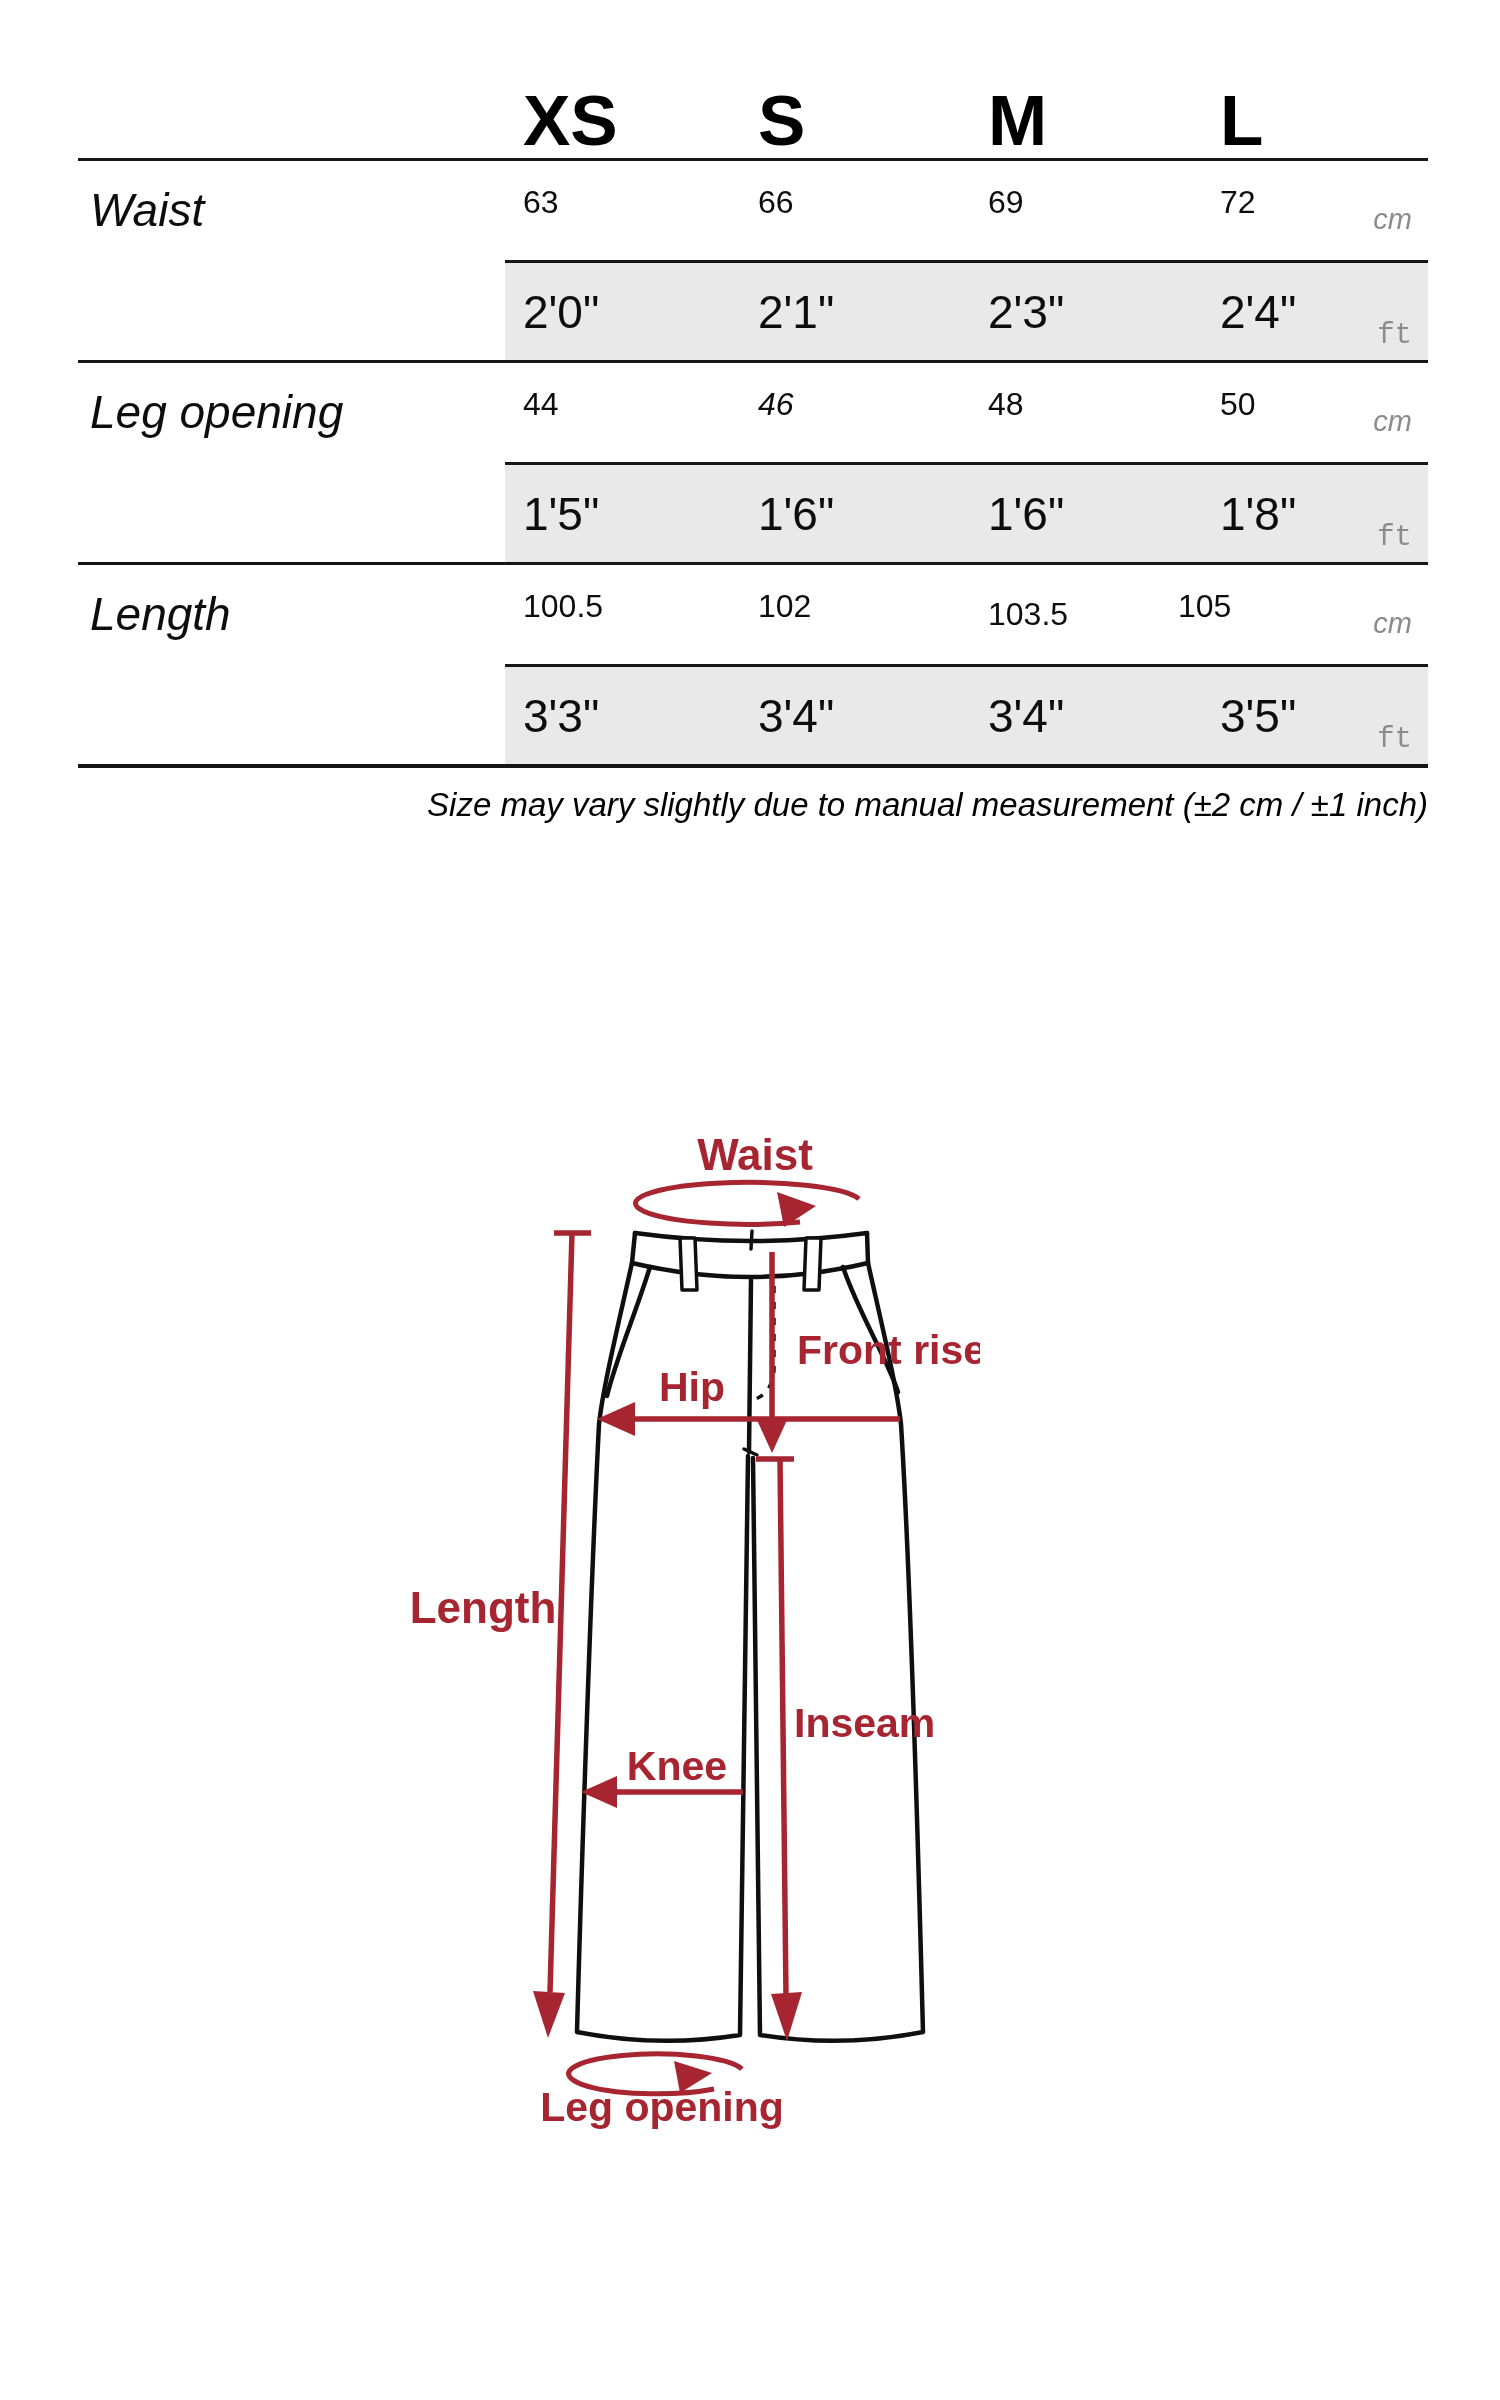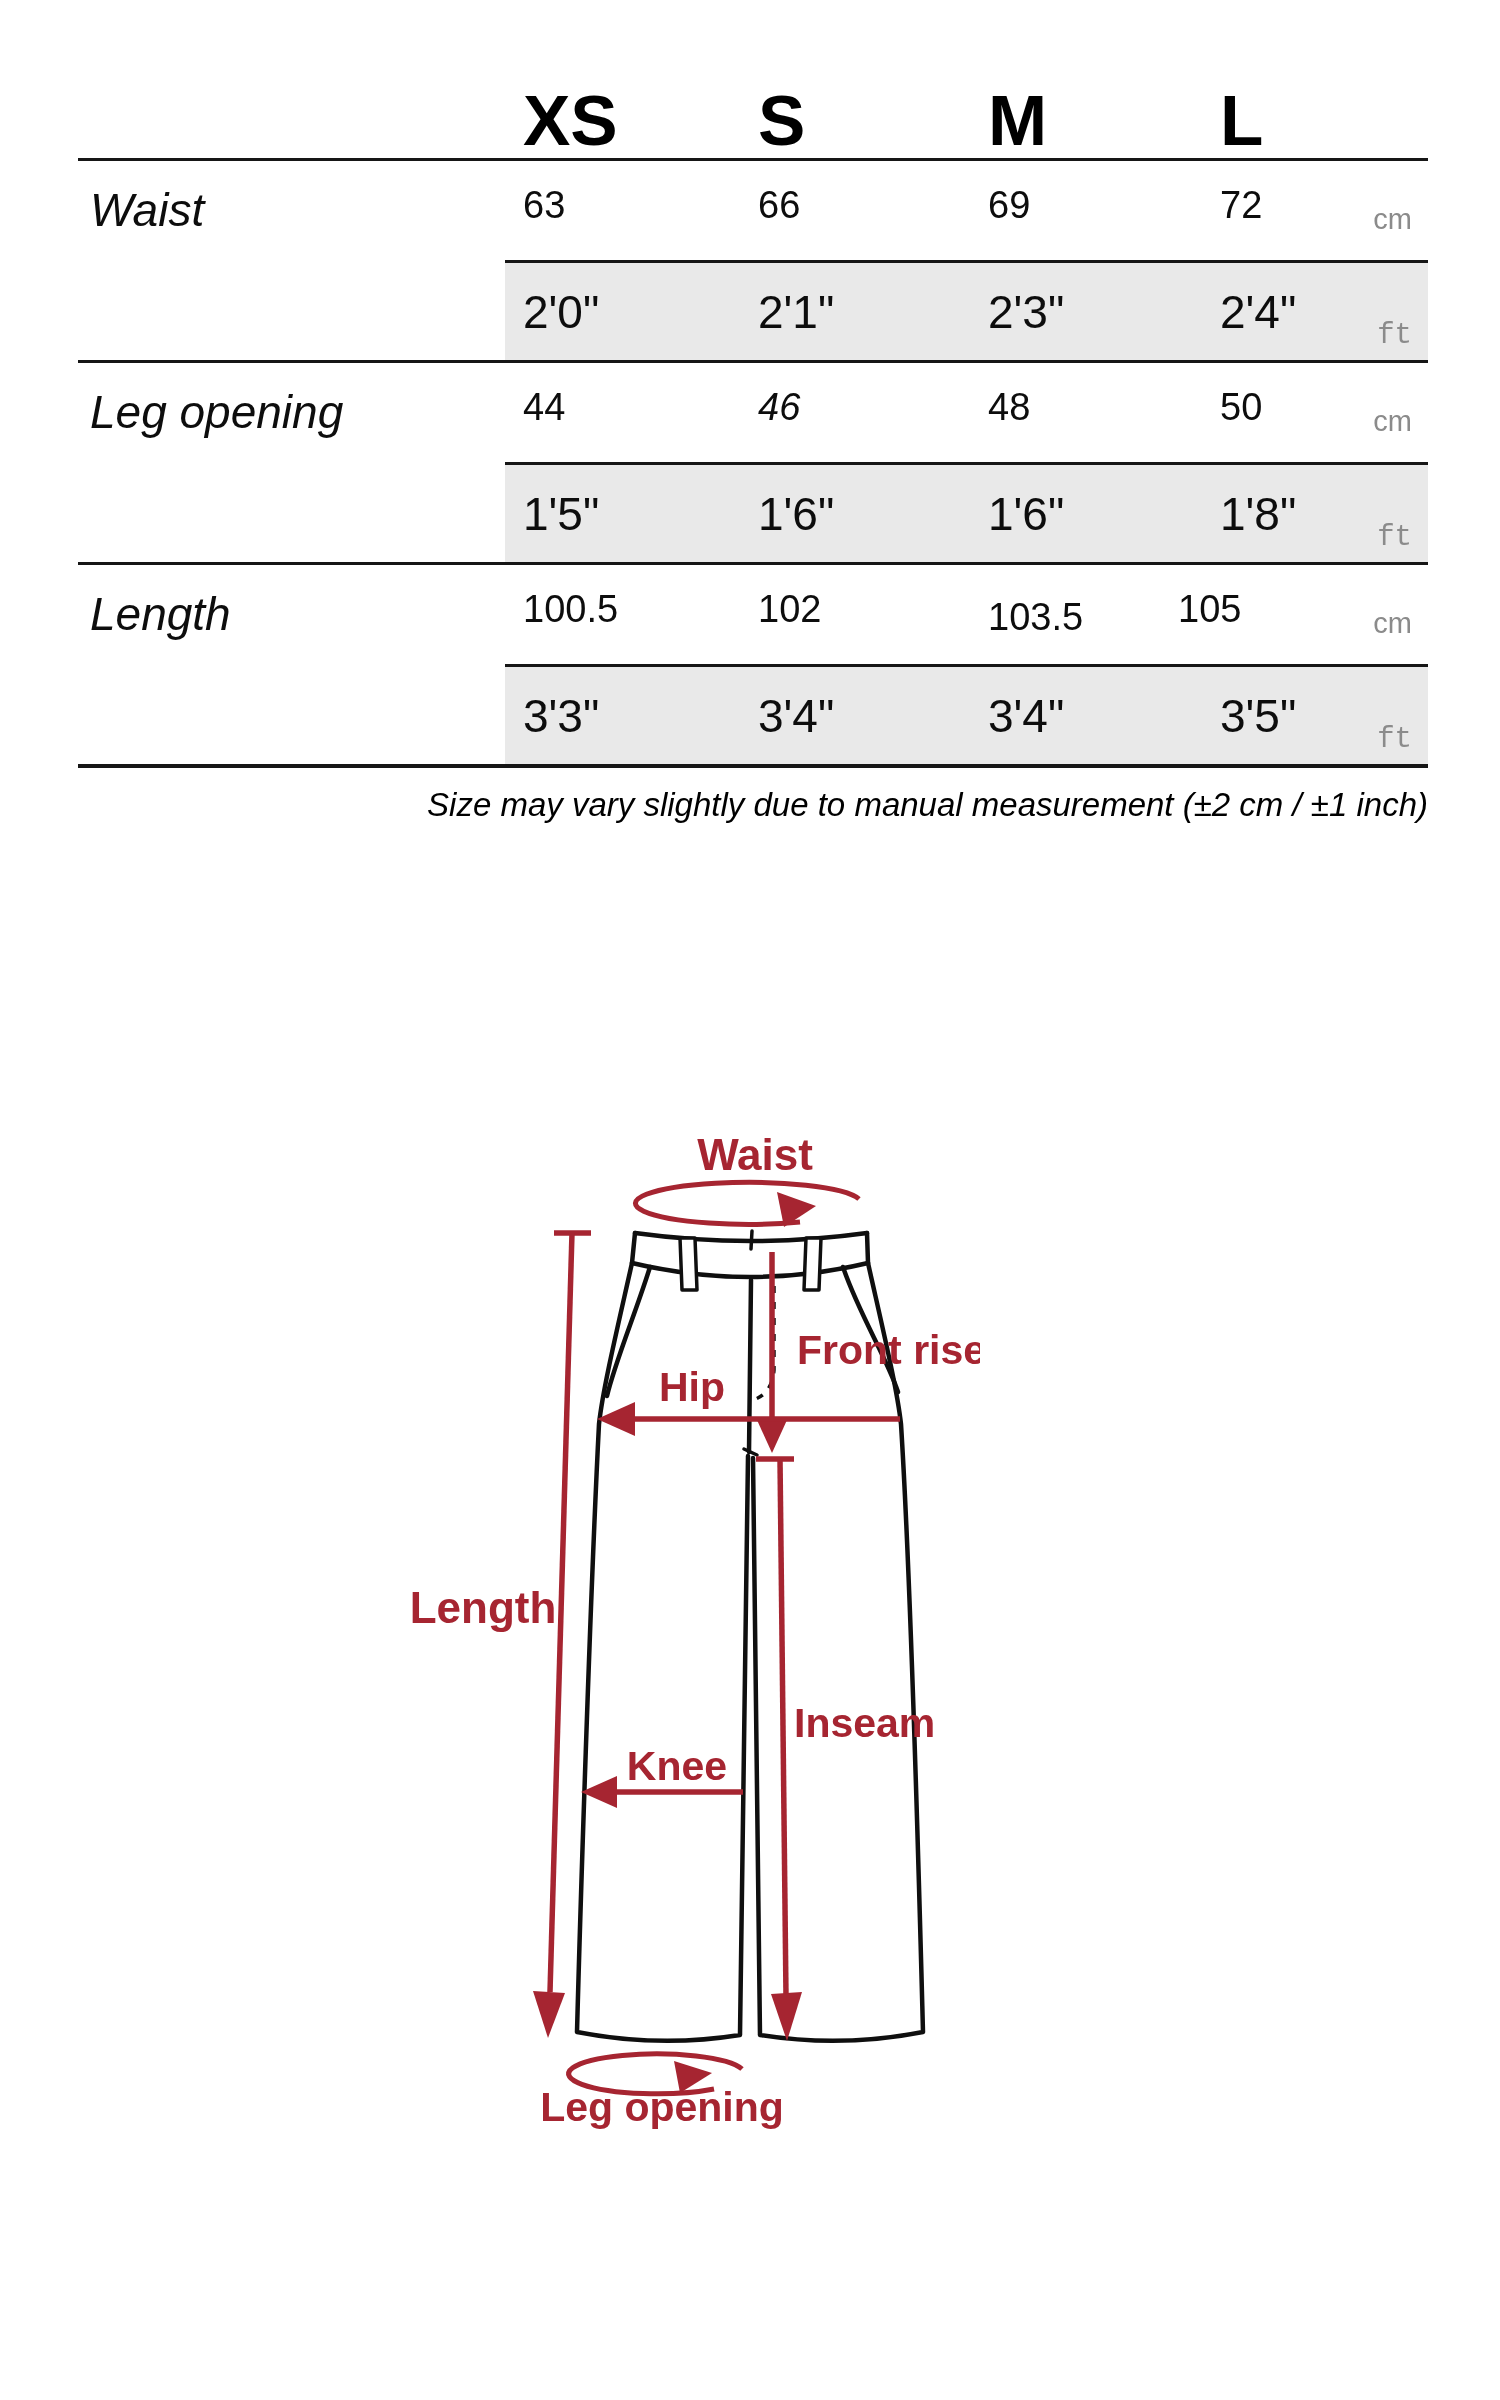--- a/index.html
+++ b/index.html
@@ -19,28 +19,28 @@
     white-space:nowrap;
   }
   .section{
     position:absolute;left:78px;width:1350px;height:202px;
     border-top:3px solid var(--line);box-sizing:border-box;
   }
   .row-label{
     position:absolute;left:12px;top:0;height:98px;display:flex;align-items:center;
     font-size:46px;font-style:italic;white-space:nowrap;
   }
-  .cm-val{position:absolute;top:23px;font-size:38px;white-space:nowrap;}
+  .cm-val{position:absolute;top:23px;font-size:32px;white-space:nowrap;}
   .ft-row{
     position:absolute;left:427px;right:0;top:99px;height:100px;
     background:var(--shade);border-top:3px solid var(--line);box-sizing:border-box;
   }
   .ft-val{position:absolute;top:22px;font-size:46px;white-space:nowrap;}
   .unit{position:absolute;right:16px;font-size:29px;color:var(--unitgray);white-space:nowrap;}
-  .unit-cm{top:42px;}
+  .unit-cm{top:42px;font-style:italic;}
   .unit-ft{top:56px;font-family:Liberation Mono, monospace;}
   .divider-bottom{
     position:absolute;left:78px;top:764px;width:1350px;height:4px;background:var(--line);
   }
   .note{
     position:absolute;top:786px;right:72px;font-size:33px;font-style:italic;color:#000000;
     white-space:nowrap;
   }
   
   svg.diagram{position:absolute;left:380px;top:1085px;}

